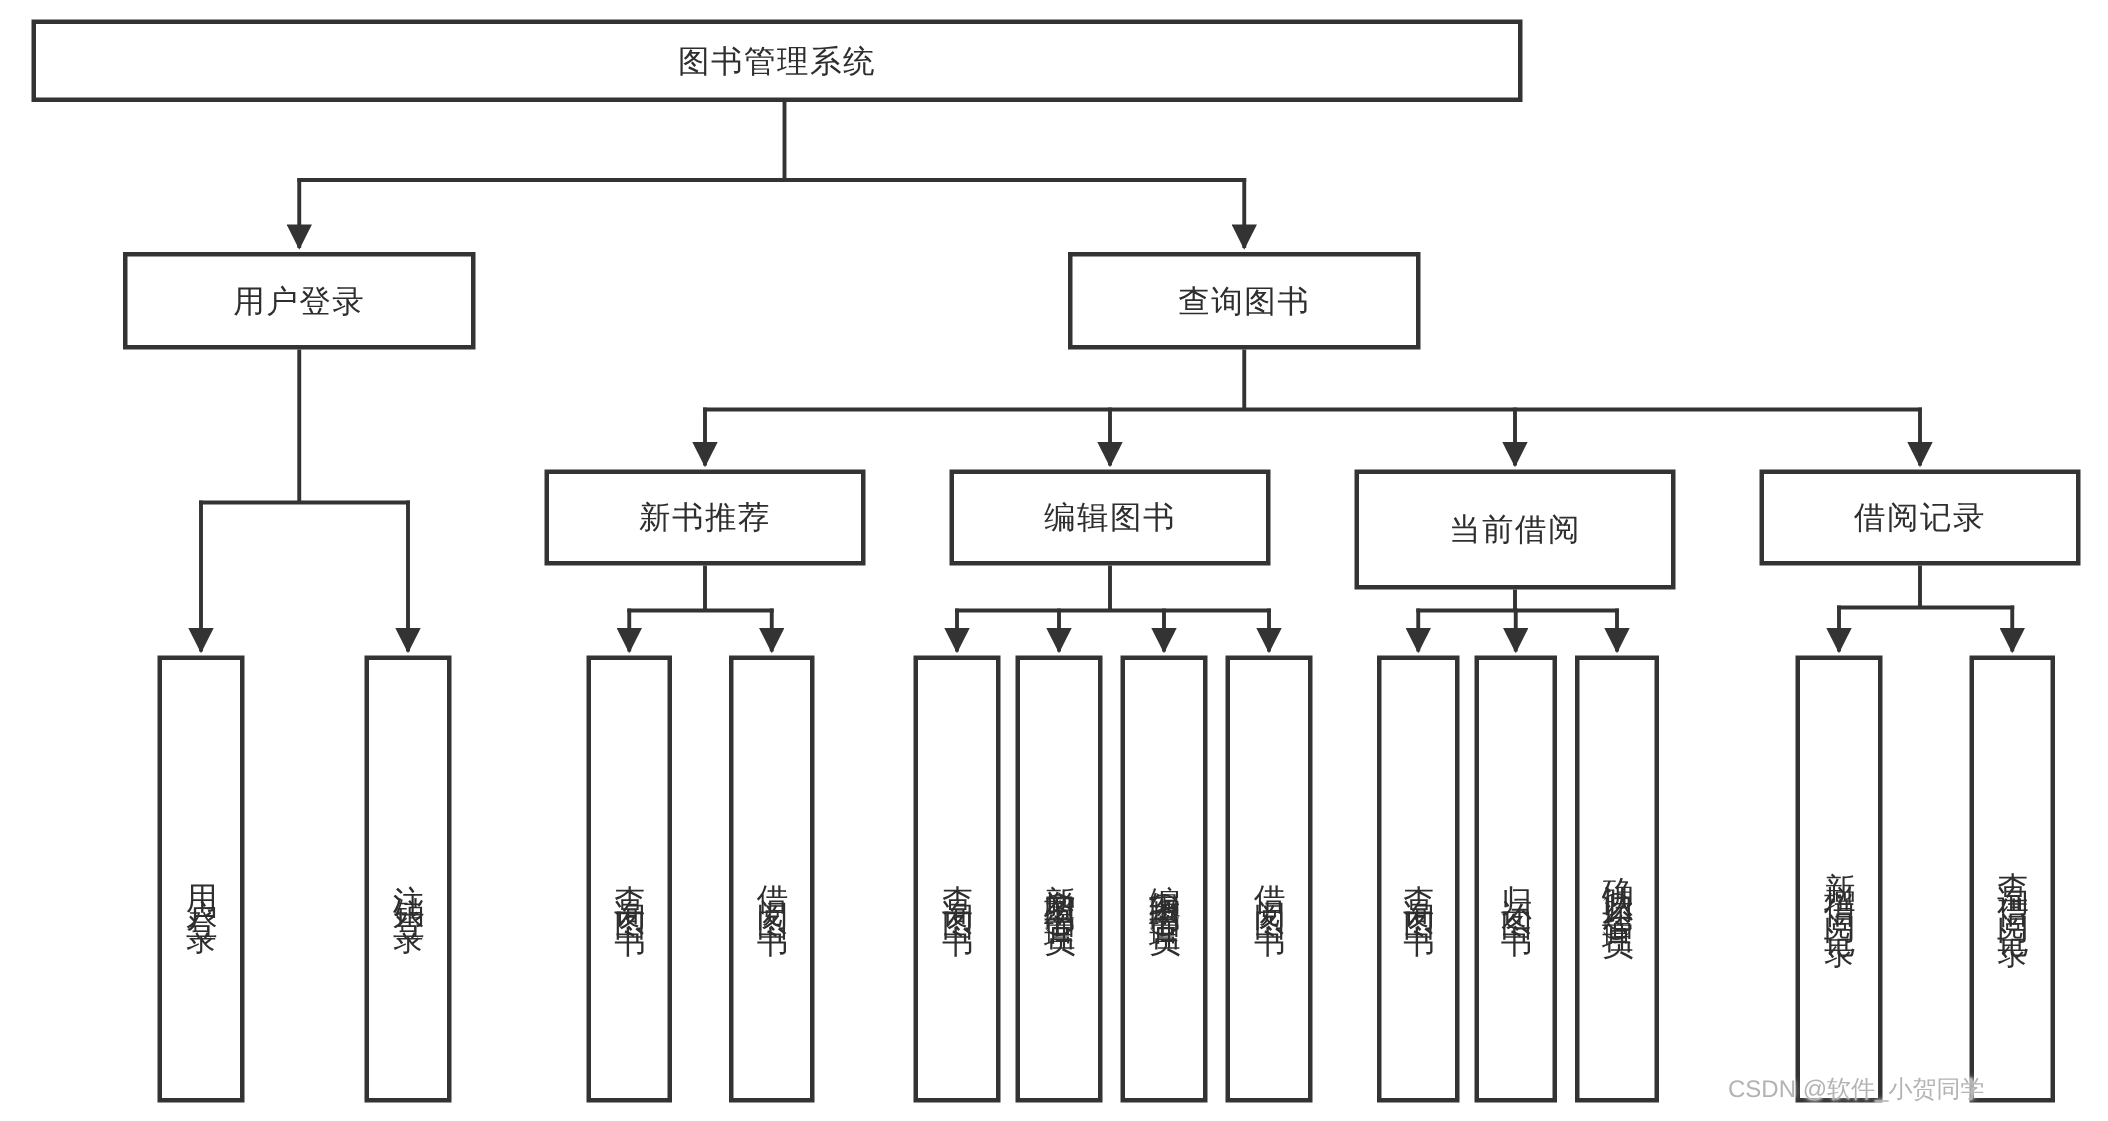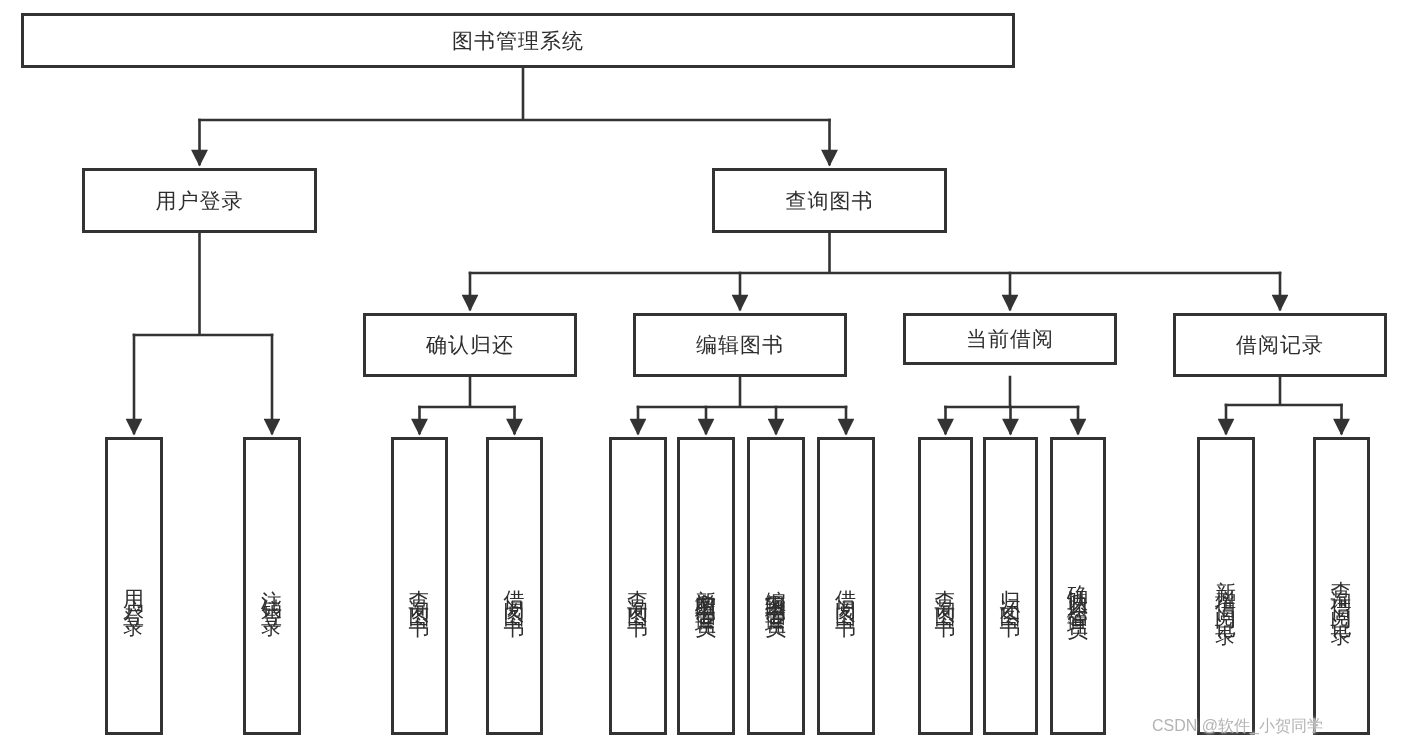--- a/index.html
+++ b/index.html
@@ -117,26 +117,26 @@
   </div>
 
   <div class="node hnode" style="left:82px;top:168px;width:235px">
     <span class="label">用户登录</span>
   </div>
   <div class="node hnode" style="left:712px;top:168px;width:235px">
     <span class="label">查询图书</span>
   </div>
 
   <div class="node hnode" style="left:363px;top:313px;width:214px;height:64px">
-    <span class="label">确认归还</span>
+    <span class="label">新书推荐</span>
   </div>
   <div class="node hnode" style="left:633px;top:313px;width:214px;height:64px">
     <span class="label">编辑图书</span>
   </div>
-  <div class="node hnode" style="left:903px;top:313px;width:214px;height:52px">
+  <div class="node hnode" style="left:903px;top:313px;width:214px;height:80px">
     <span class="label">当前借阅</span>
   </div>
   <div class="node hnode" style="left:1173px;top:313px;width:214px;height:64px">
     <span class="label">借阅记录</span>
   </div>
 
   <div class="node vnode" style="left:105px;width:58px">
     <span class="vtext">用户登录</span>
   </div>
   <div class="node vnode" style="left:243px;width:58px">

